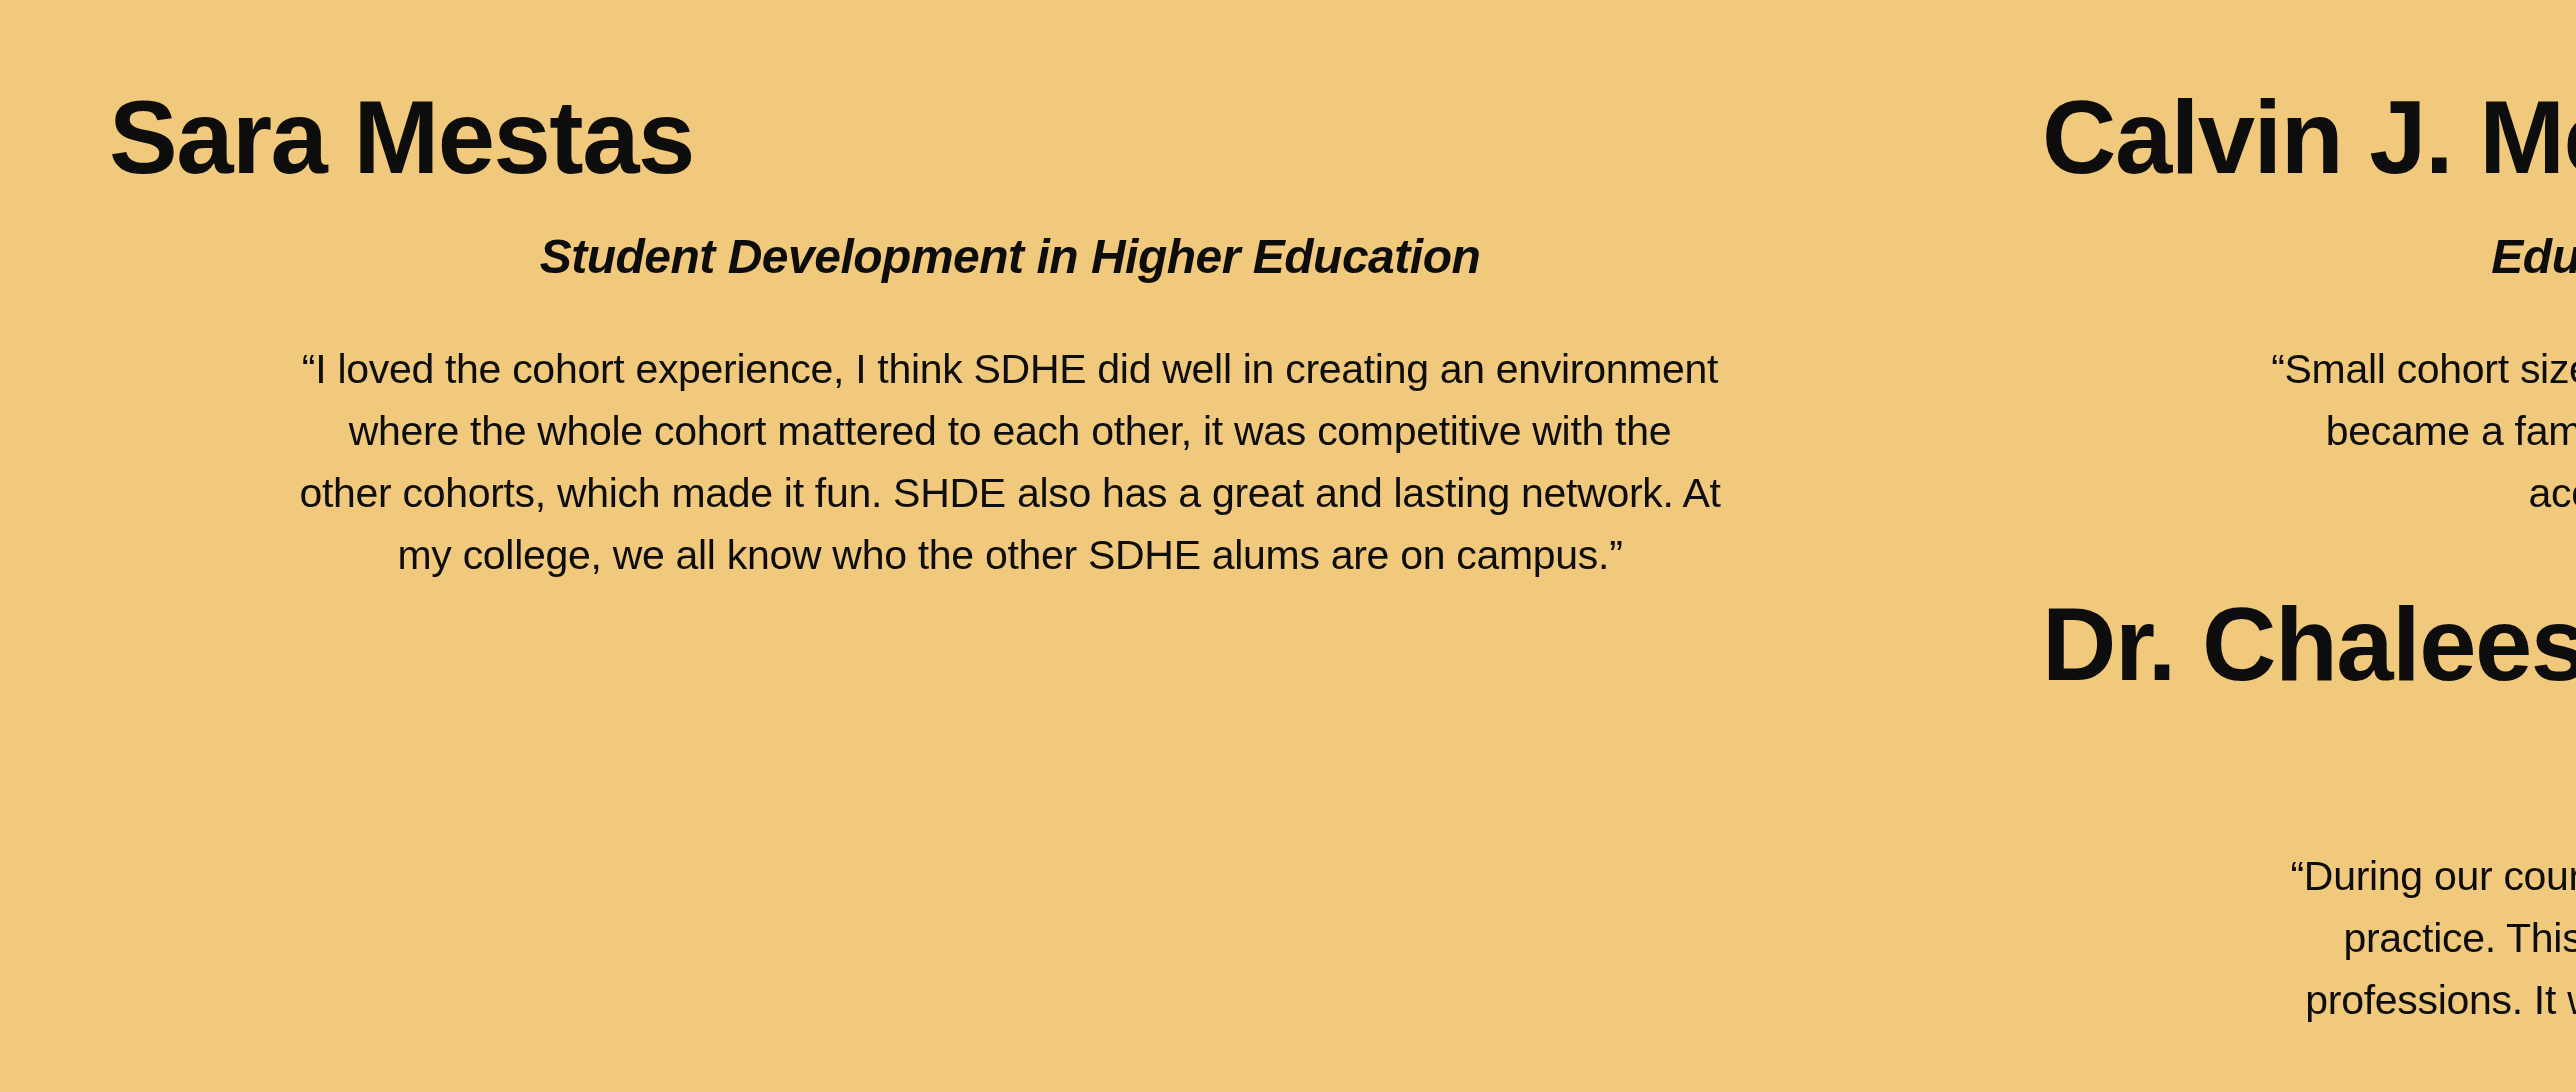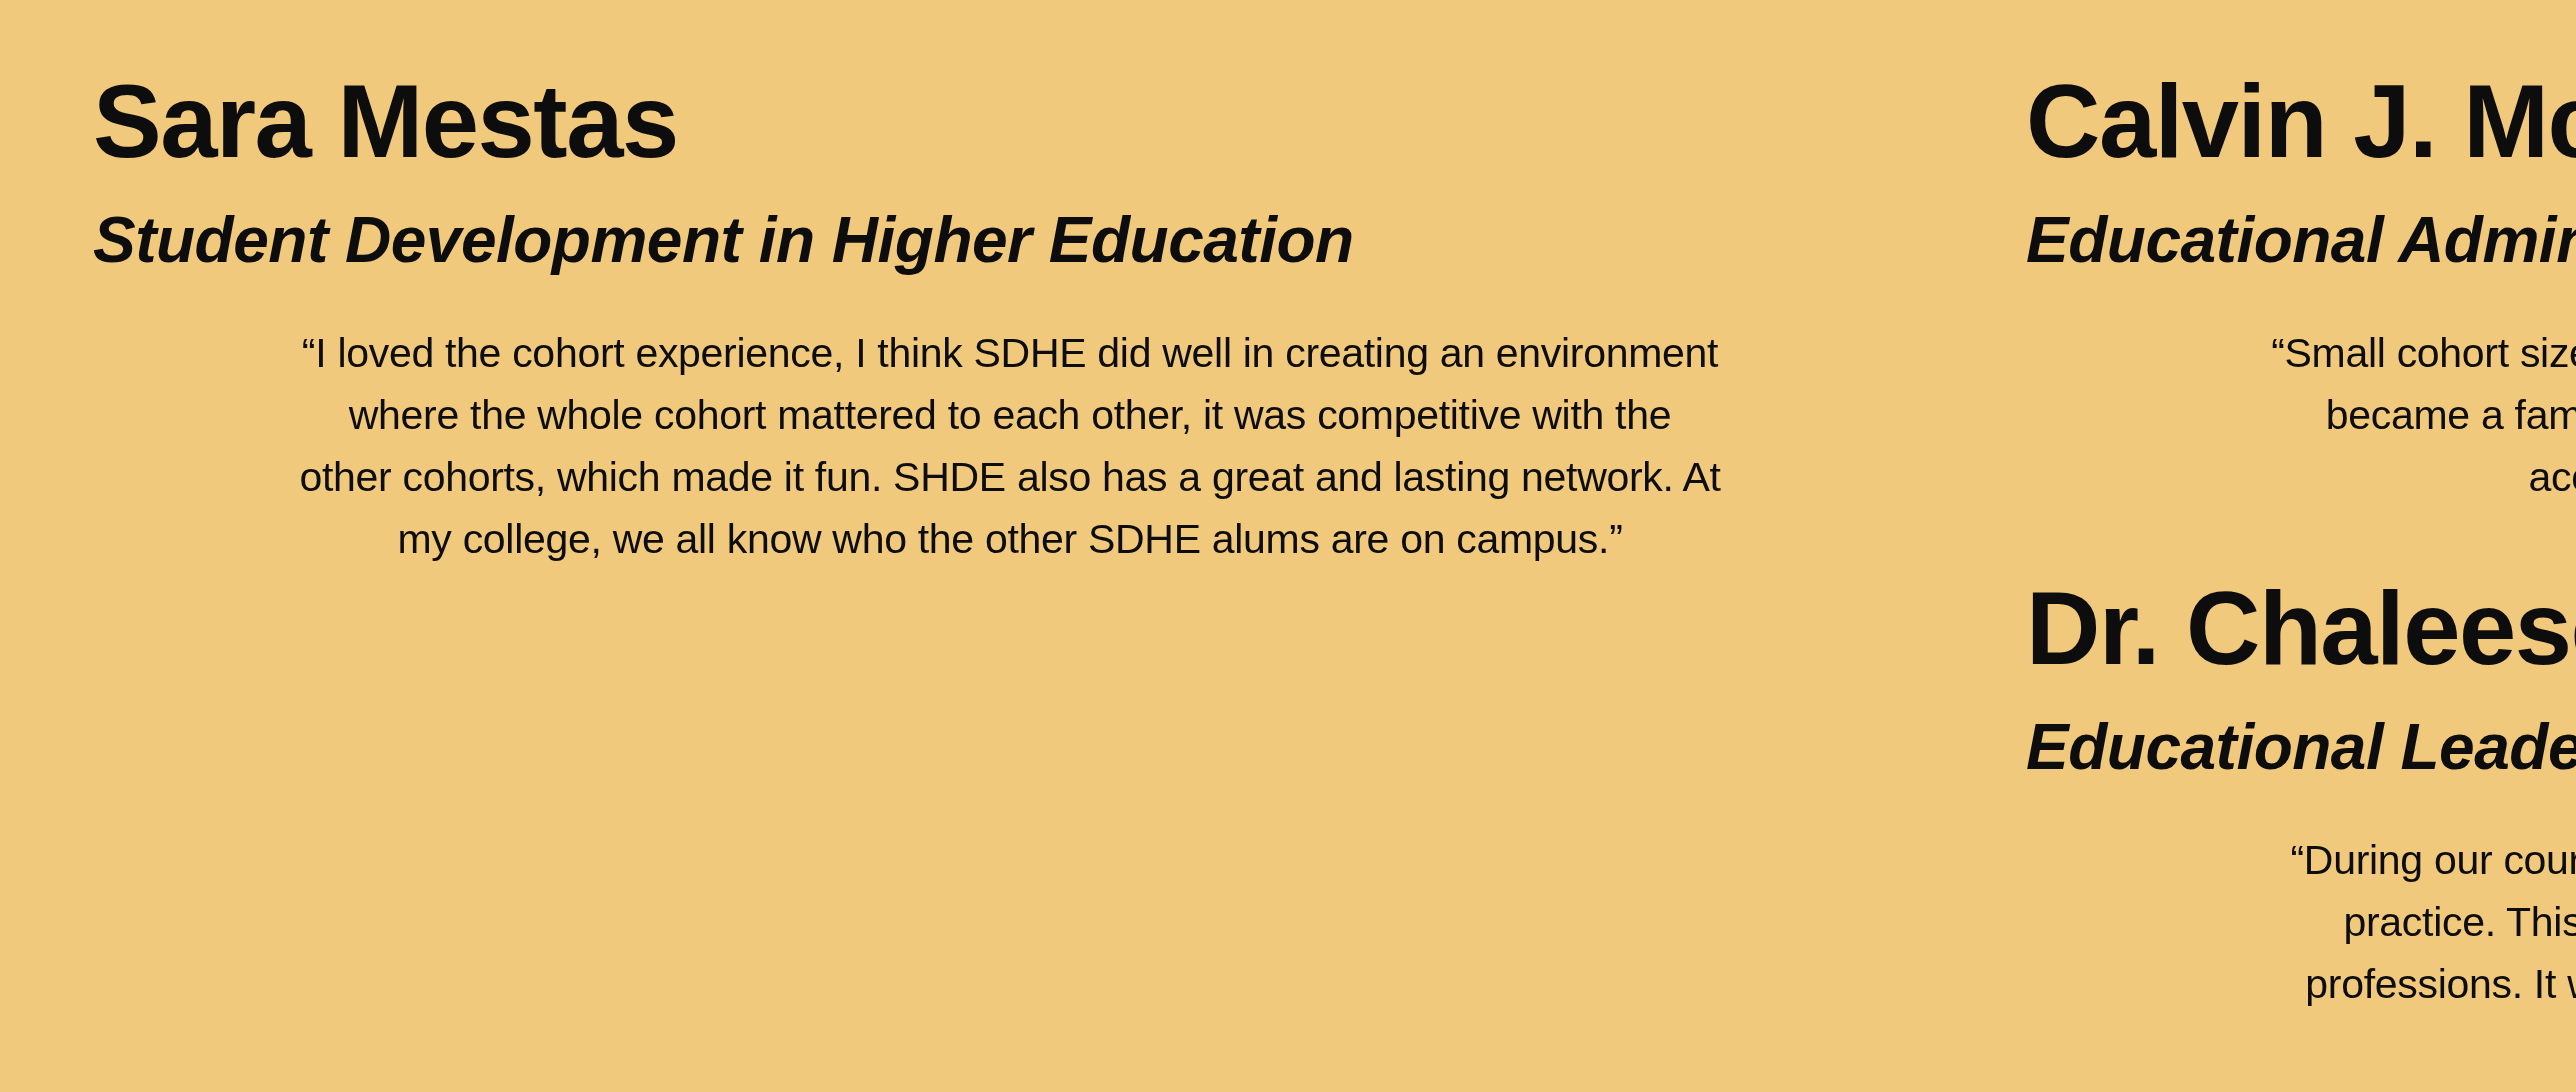--- a/index.html
+++ b/index.html
@@ -22,33 +22,34 @@
     padding: 60px 62px 0 93px;
     box-sizing: border-box;
   }
   .col {
     min-width: 0;
   }
   .testimonial + .testimonial {
     margin-top: 59px;
   }
   .person-name {
-    margin: 0;
+    margin: 16px;
     font-size: 103px;
     line-height: 124px;
     font-weight: bold;
     letter-spacing: -1.5px;
   }
   .program {
     margin: 18px 0 0 0;
-    font-size: 64px;
+    font-size: 48px;
     line-height: 77px;
     font-style: italic;
     font-weight: 600;
     letter-spacing: -0.5px;
+    text-align: center;
   }
   .quote {
     margin: 43px 0 0 0;
     font-size: 41px;
     line-height: 62px;
     letter-spacing: -0.3px;
     white-space: pre-line;
     text-align: center;
   }
 </style>

